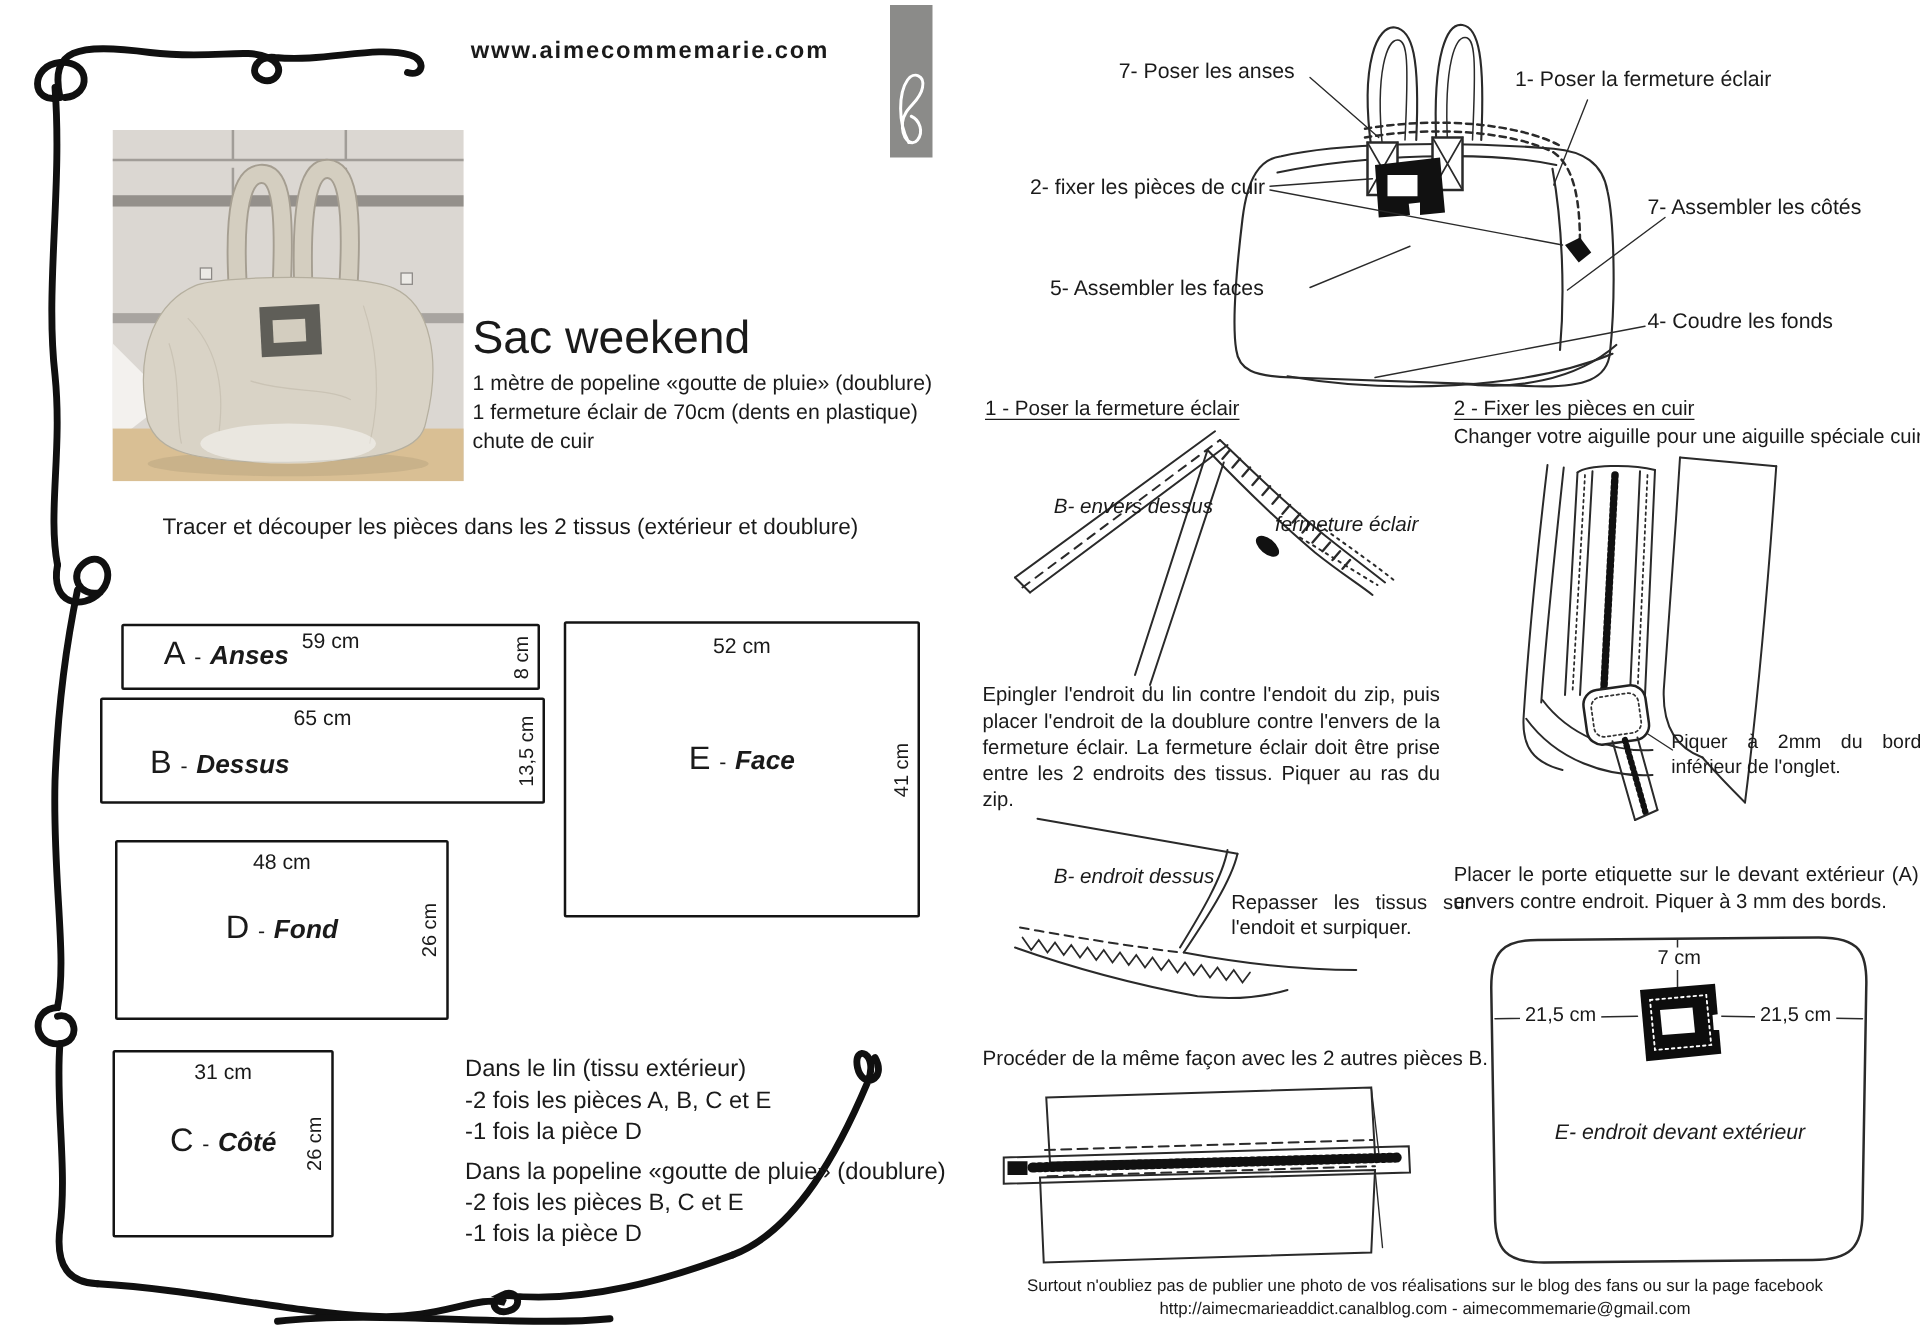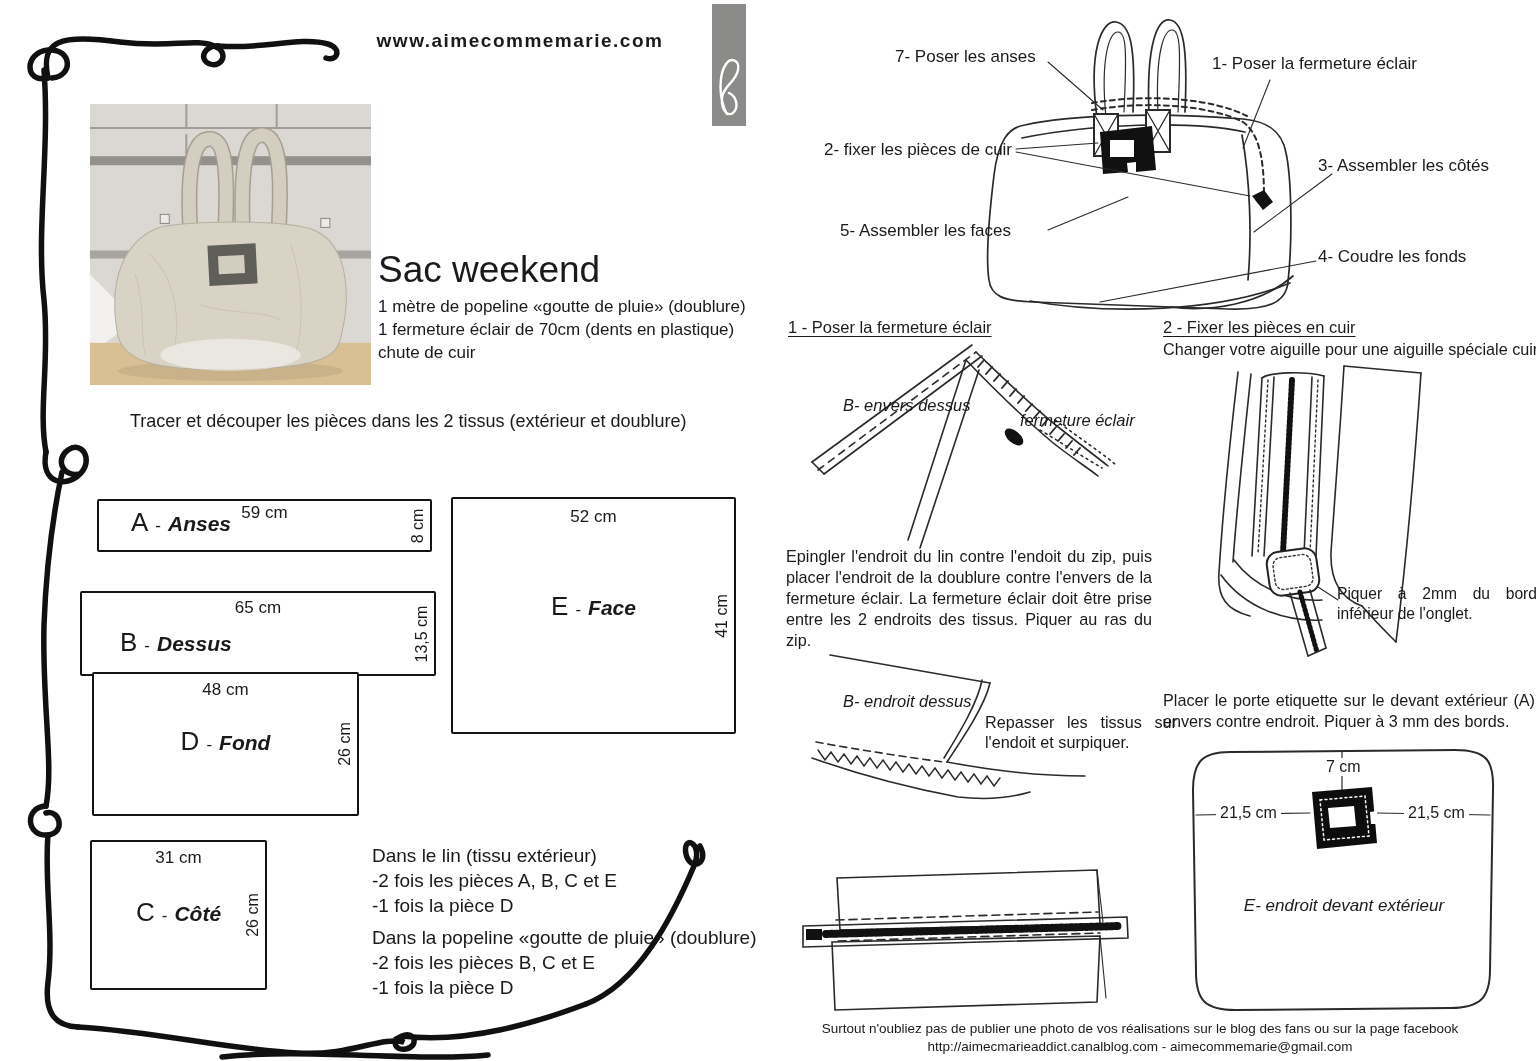--- a/index.html
+++ b/index.html
@@ -213,21 +213,21 @@
   <div class="intro1">Tracer et découper les pièces dans les 2 tissus (extérieur et doublure)</div>
 
   <div class="piece" style="left:97px;top:499px;width:331px;height:49px">
     <div class="dimw" style="top:2px">59 cm</div>
     <div class="plabel" style="left:32px;top:6px">
       <span class="pletter">A</span><span class="psep">-</span><span class="pname">Anses</span>
     </div>
     <div class="dimh">8 cm</div>
   </div>
 
-  <div class="piece" style="left:80px;top:591px;width:352px;height:81px">
+  <div class="piece" style="left:80px;top:558px;width:352px;height:81px">
     <div class="dimw" style="top:5px">65 cm</div>
     <div class="plabel" style="left:38px;top:34px">
       <span class="pletter">B</span><span class="psep">-</span><span class="pname">Dessus</span>
     </div>
     <div class="dimh">13,5 cm</div>
   </div>
 
   <div class="piece" style="left:451px;top:497px;width:281px;height:233px">
     <div class="dimw" style="top:8px">52 cm</div>
     <div class="plabel center" style="top:92px">
@@ -259,30 +259,31 @@
   </div>
   <div class="cutblock" style="top:925px">
     <div>Dans la popeline «goutte de pluie» (doublure)</div>
     <div>-2 fois les pièces B, C et E</div>
     <div>-1 fois la pièce D</div>
   </div>
 
   <div class="t baglabel" style="left:895px;top:47px">7- Poser les anses</div>
   <div class="t baglabel" style="left:1212px;top:54px">1- Poser la fermeture éclair</div>
   <div class="t baglabel" style="left:824px;top:140px">2- fixer les pièces de cuir</div>
-  <div class="t baglabel" style="left:1318px;top:156px">3- Assembler les côtés</div>
+  <div class="t baglabel" style="left:1318px;top:156px">7- Assembler les côtés</div>
   <div class="t baglabel" style="left:840px;top:221px">5- Assembler les faces</div>
   <div class="t baglabel" style="left:1318px;top:247px">4- Coudre les fonds</div>
 
   <div class="t sechead" style="left:788px;top:318px">1 - Poser la fermeture éclair</div>
   <div class="t ital" style="left:843px;top:396px">B- envers dessus</div>
   <div class="t ital" style="left:1020px;top:411px">fermeture éclair</div>
   <div class="para" style="left:786px;top:546px;width:366px">Epingler l'endroit du lin contre l'endoit du zip, puis placer l'endroit de la doublure contre l'envers de la fermeture éclair. La fermeture éclair doit être prise entre les 2 endroits des tissus. Piquer au ras du zip.</div>
   <div class="t ital" style="left:843px;top:692px">B- endroit dessus</div>
   <div class="note" style="left:985px;top:712px;width:192px">Repasser les tissus sur l'endoit et surpiquer.</div>
+  <div class="t" style="left:786px;top:838px;font-size:16.5px">Procéder de la même façon avec les 2 autres pièces B.</div>
 
   <div class="t sechead" style="left:1163px;top:318px">2 - Fixer les pièces en cuir</div>
   <div class="t" style="left:1163px;top:340px;font-size:16.2px">Changer votre aiguille pour une aiguille spéciale cuir.</div>
   <div class="note" style="left:1337px;top:584px;width:200px;font-size:15.6px">Piquer à 2mm du bord inférieur de l'onglet.</div>
   <div class="para" style="left:1163px;top:690px;width:372px">Placer le porte etiquette sur le devant extérieur (A) envers contre endroit. Piquer à 3 mm des bords.</div>
   <div class="t dimlabel" style="left:1322px;top:758px">7 cm</div>
   <div class="t dimlabel" style="left:1216px;top:804px">21,5 cm</div>
   <div class="t dimlabel" style="left:1404px;top:804px">21,5 cm</div>
   <div class="caption" style="left:1194px;top:896px;width:300px">E- endroit devant extérieur</div>
 

